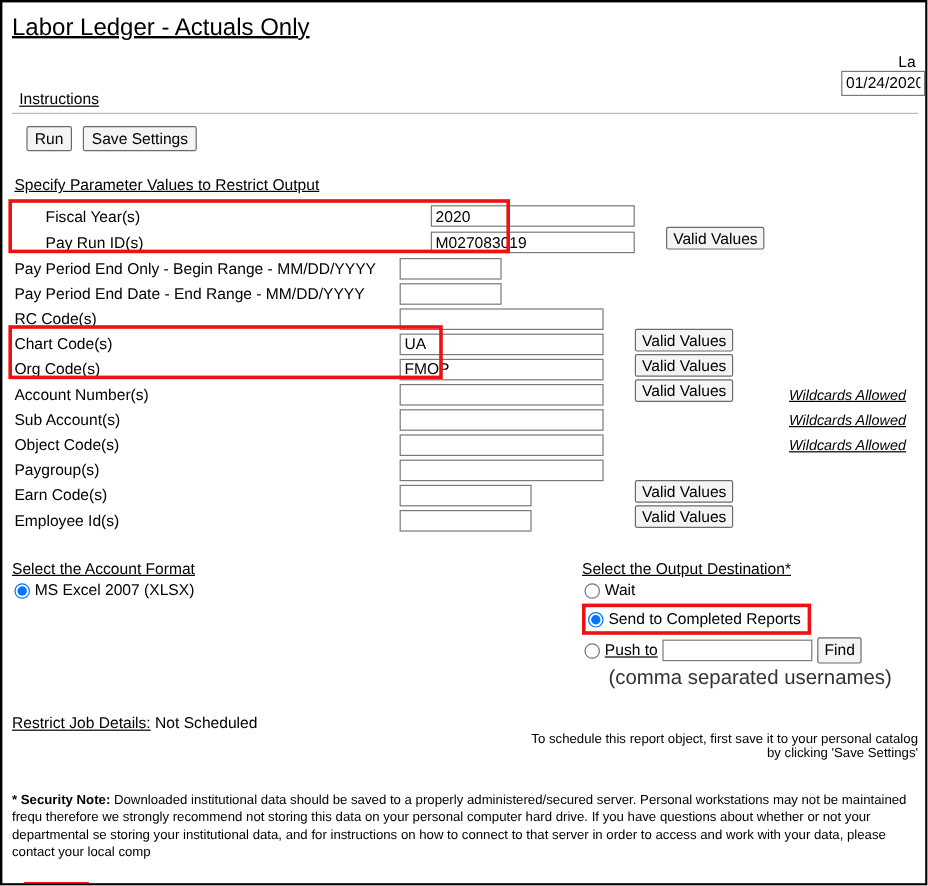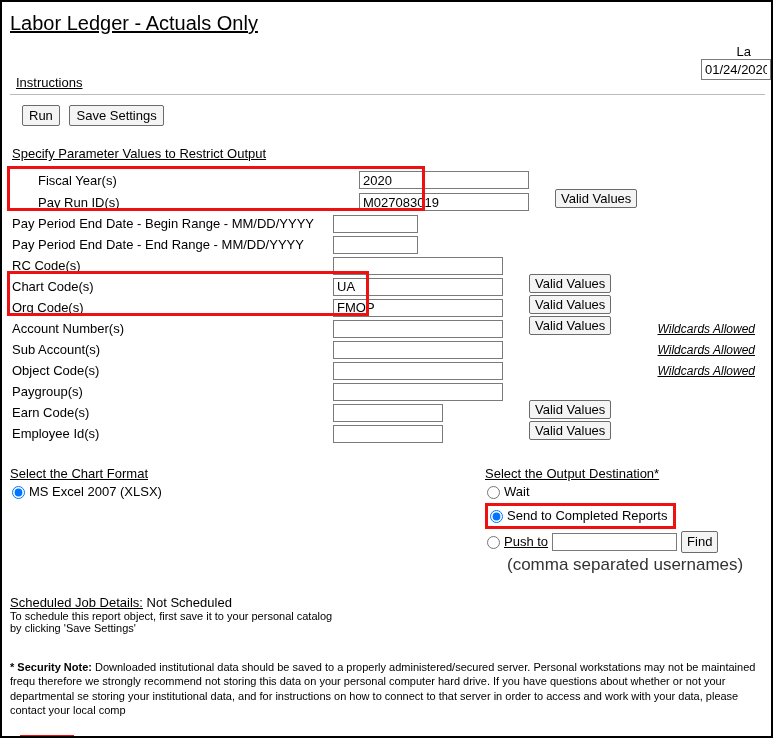--- a/index.html
+++ b/index.html
@@ -26,21 +26,21 @@
     font-weight: normal;
     margin: 4px 0 10px 0;
   }
   .right-date {
     position: absolute;
     right: 0;
     top: 42px;
     text-align: right;
     font-size: 13px;
   }
-  .right-date-label { padding-right: 20px; }
+  .right-date-label { padding-right: 8px; }
   .right-date-input {
     width: 70px;
     border: 1px solid #7a7a7a;
     padding: 2px 3px;
     font: inherit;
     text-align: right;
   }
   .instructions {
     text-decoration: underline;
     margin: 40px 0 4px 6px;
@@ -109,21 +109,21 @@
   .out-row { display: flex; margin-top: 22px; }
   .out-left { flex: 1; }
   .out-right { width: 280px; }
   .out-title { text-decoration: underline; }
   .radio-row { display: flex; align-items: center; margin-top: 2px; line-height: 18px;}
   .radio-row input[type="radio"] { margin: 0 4px 0 2px; }
   .push-box { width: 125px; height: 18px; border: 1px solid #7a7a7a; margin: 0 4px; }
   .hint { font-size: 17px; color: #333; margin: 2px 0 0 22px; }
   .sched { margin-top: 20px; }
   .sched-title { text-decoration: underline; }
-  .small { font-size: 11px; }
+  .small { font-size: 11px; text-align: right; }
   .sec-note { font-size: 11px; margin-top: 26px; line-height: 1.3; }
   .bottom-buttons { margin-top: 18px; margin-left: 10px; }
   .bottom-buttons .btn { margin-right: 6px; }
   .dest-highlight {
     border: 3px solid #e11;
     display: inline-flex;
     align-items: center;
     padding: 1px 6px 1px 0;
   }
 </style>
@@ -158,21 +158,21 @@
       <div class="row tall">
         <span class="label">Fiscal Year(s)</span>
         <input class="field" value="2020" style="">
         <span class="valid-col"><button class="valid-btn">Valid Values</button></span>
       </div>
       <div class="row tall">
         <span class="label">Pay Run ID(s)</span>
         <input class="field" value="M027083019" style="">
       </div>
       <div class="row">
-        <span class="label">Pay Period End Date - Begin Range - MM/DD/YYYY</span>
+        <span class="label">Pay Period End Only - Begin Range - MM/DD/YYYY</span>
         <input class="field" style="width: 85px;" value="">
       </div>
       <div class="row">
         <span class="label">Pay Period End Date - End Range - MM/DD/YYYY</span>
         <input class="field" style="width: 85px;" value="">
       </div>
       <div class="row">
         <span class="label">RC Code(s)</span>
         <input class="field" value="" style="">
         <span class="valid-col"><button class="valid-btn">Valid Values</button></span>
@@ -213,21 +213,21 @@
         <span class="valid-col" style="margin-left:86px"><button class="valid-btn">Valid Values</button></span>
       </div>
       <div class="row">
         <span class="label">Employee Id(s)</span>
         <input class="field" style="width: 110px;" value="">
       </div>
     </div>
 
     <div class="out-row">
       <div class="out-left">
-        <div class="out-title">Select the Chart Format</div>
+        <div class="out-title">Select the Account Format</div>
         <div class="radio-row">
           <input type="radio" checked="" style="">
           <span>MS Excel 2007 (XLSX)</span>
         </div>
       </div>
       <div class="out-right">
         <div class="out-title">Select the Output Destination*</div>
         <div class="radio-row">
           <input type="radio" name="dest" style="">
           <span>Wait</span>
@@ -242,21 +242,21 @@
           <input type="radio" name="dest" style="">
           <span style="text-decoration:underline">Push to</span>
           <input class="push-box" style="">
           <button class="btn" style="padding:1px 5px">Find</button>
         </div>
         <div class="hint">(comma separated usernames)</div>
       </div>
     </div>
 
     <div class="sched">
-      <span class="sched-title">Scheduled Job Details:</span>
+      <span class="sched-title">Restrict Job Details:</span>
       <span> </span>
       <span>Not Scheduled</span>
       <div class="small">To schedule this report object, first save it to your personal catalog</div>
       <div class="small">by clicking 'Save Settings'</div>
     </div>
 
     <div class="sec-note">
       <b>* Security Note:</b>
       <span>Downloaded institutional data should be saved to a properly administered/secured server. Personal workstations may not be maintained frequ therefore we strongly recommend not storing this data on your personal computer hard drive. If you have questions about whether or not your departmental se storing your institutional data, and for instructions on how to connect to that server in order to access and work with your data, please contact your local comp</span>
     </div>

